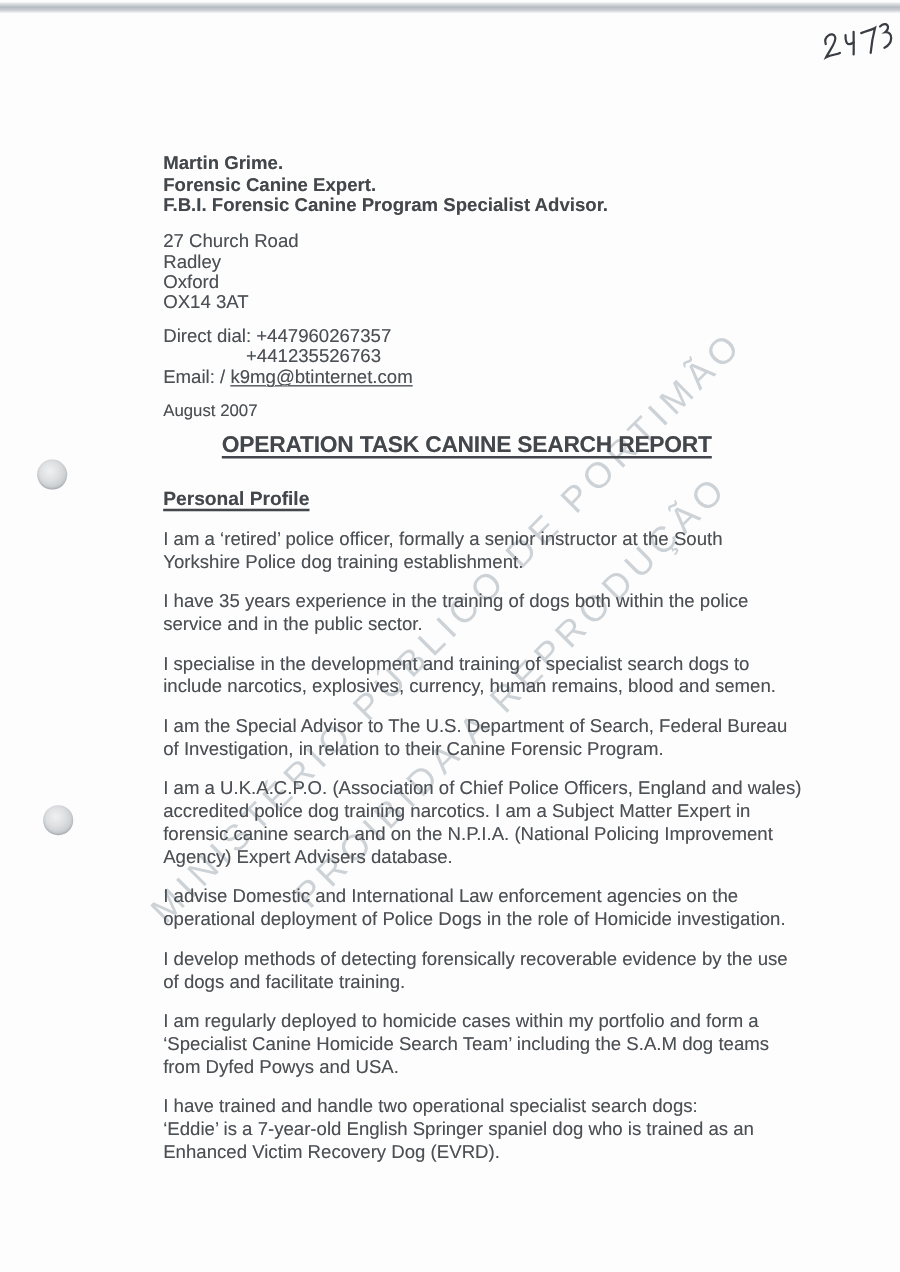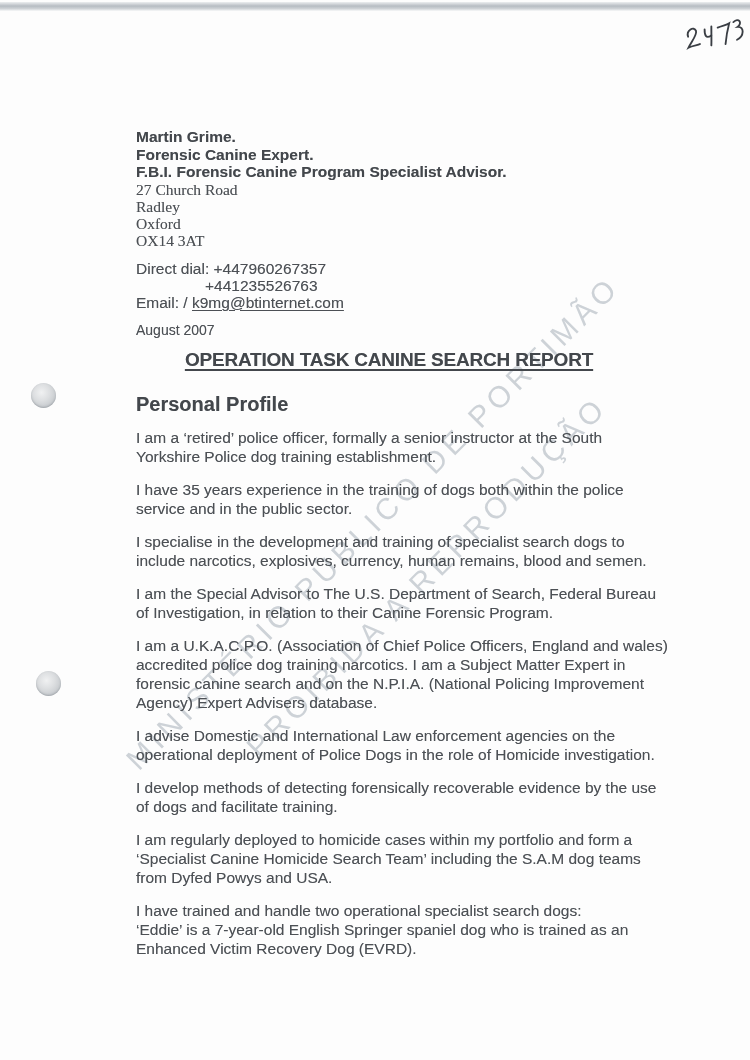--- a/index.html
+++ b/index.html
@@ -45,42 +45,43 @@
     pointer-events:none;
   }
   .content{
     position:absolute;left:136px;top:128px;width:506px;z-index:1;
     font-size:15.5px;
     text-shadow:0 0 0.3px rgba(76,80,85,0.45);
   }
   .ln{white-space:nowrap;}
   .bold{font-weight:bold;color:var(--ink-bold);}
   .name-block .ln{line-height:17.5px;}
-  .address-block{font-family:Liberation Serif, serif;}
+  .address-block{margin-top:12px;}
   .address-block .ln{line-height:17px;}
   .contact-block{margin-top:11px;}
   .contact-block .ln{line-height:17px;}
   .phone2{margin-left:69px;}
   .email{text-decoration:underline;text-underline-offset:2px;text-decoration-thickness:1px;}
   .date{margin-top:12px;font-size:14px;line-height:14px;}
   .doc-title{
     margin-top:11px;
     text-align:center;
     font-size:19px;font-weight:bold;color:var(--ink-bold);
     letter-spacing:-0.2px;
     line-height:24px;
     text-decoration:underline;
     text-underline-offset:3px;
     text-decoration-thickness:2px;
     white-space:nowrap;
   }
   .section-heading{
     margin-top:23px;
-    font-size:20px;font-weight:bold;color:var(--ink-bold);
+    font-size:16px;font-weight:bold;color:var(--ink-bold);
     line-height:19px;
+    text-decoration:underline;
     text-underline-offset:3px;
     text-decoration-thickness:1.5px;
   }
   .para{margin:14px 0 0 0;line-height:19px;}
   .para .ln{display:block;}
 </style>
 </head>
 <body>
 
 <div class="page">

